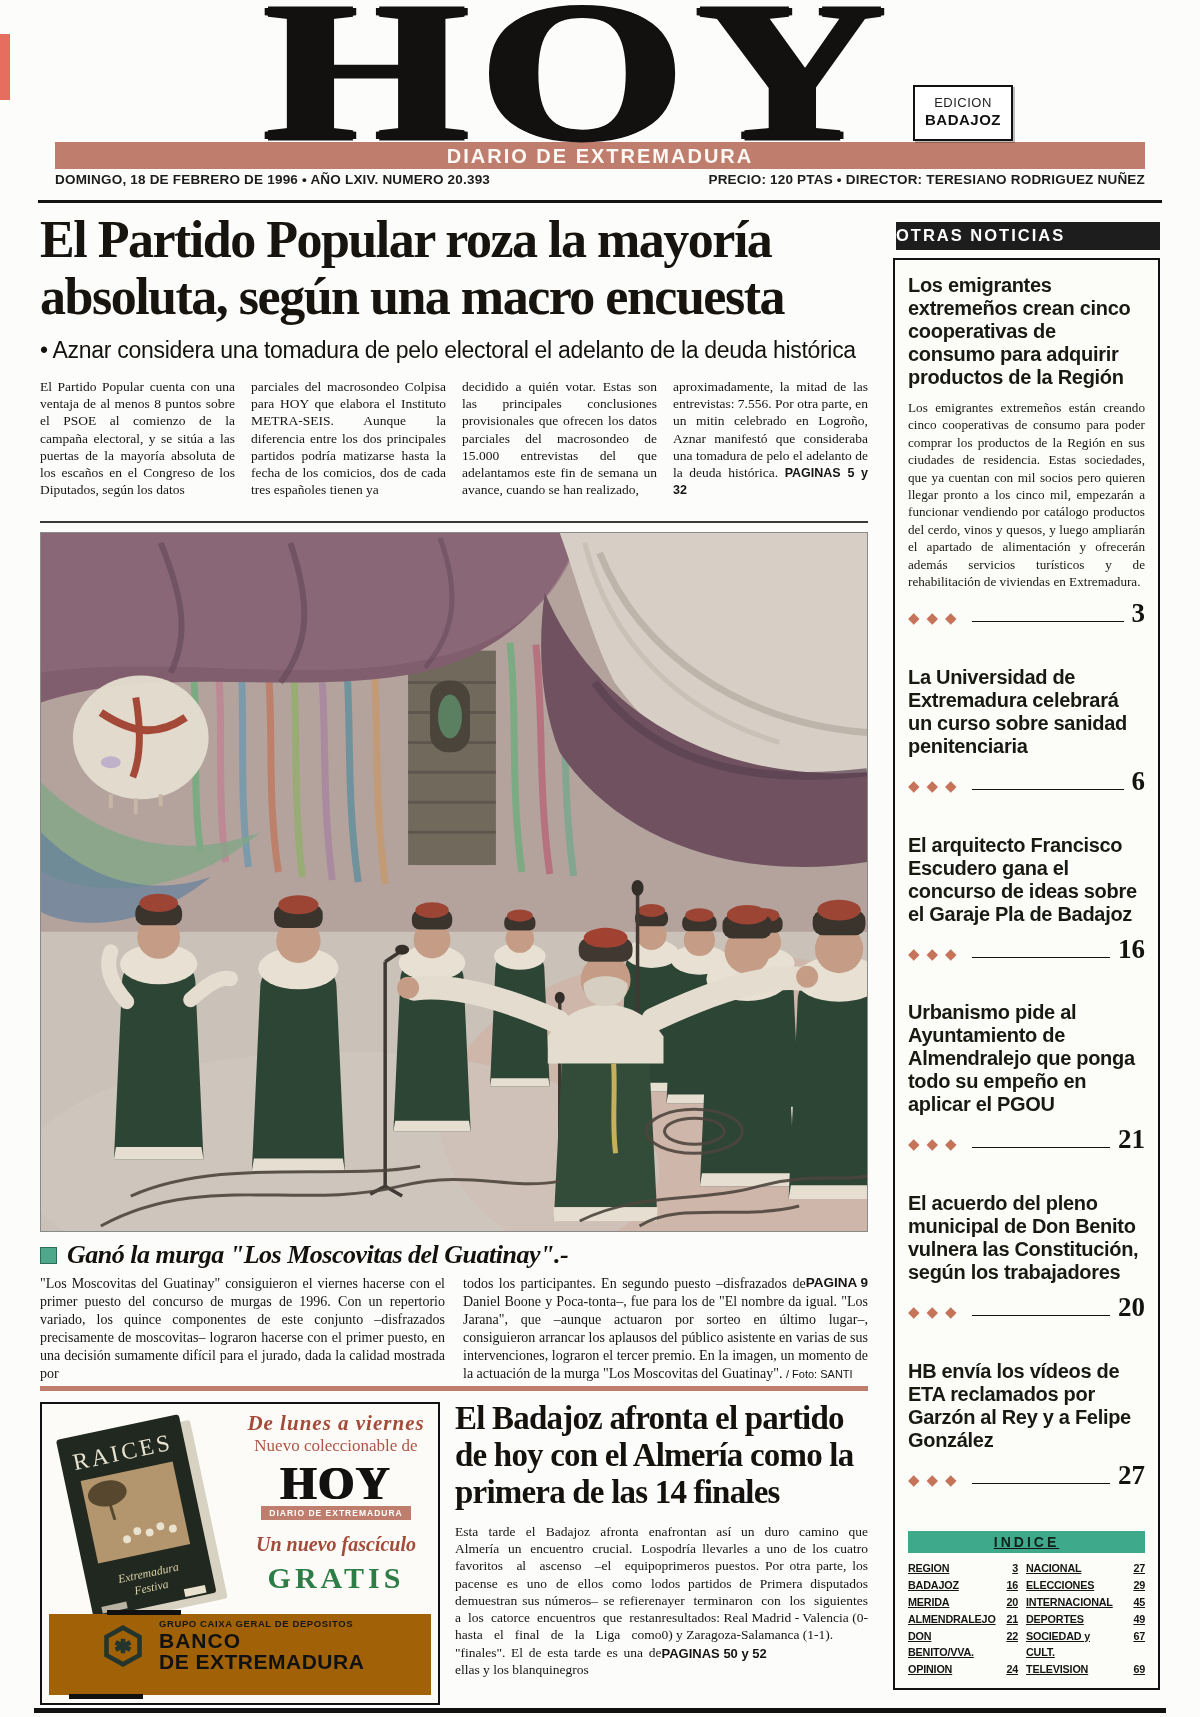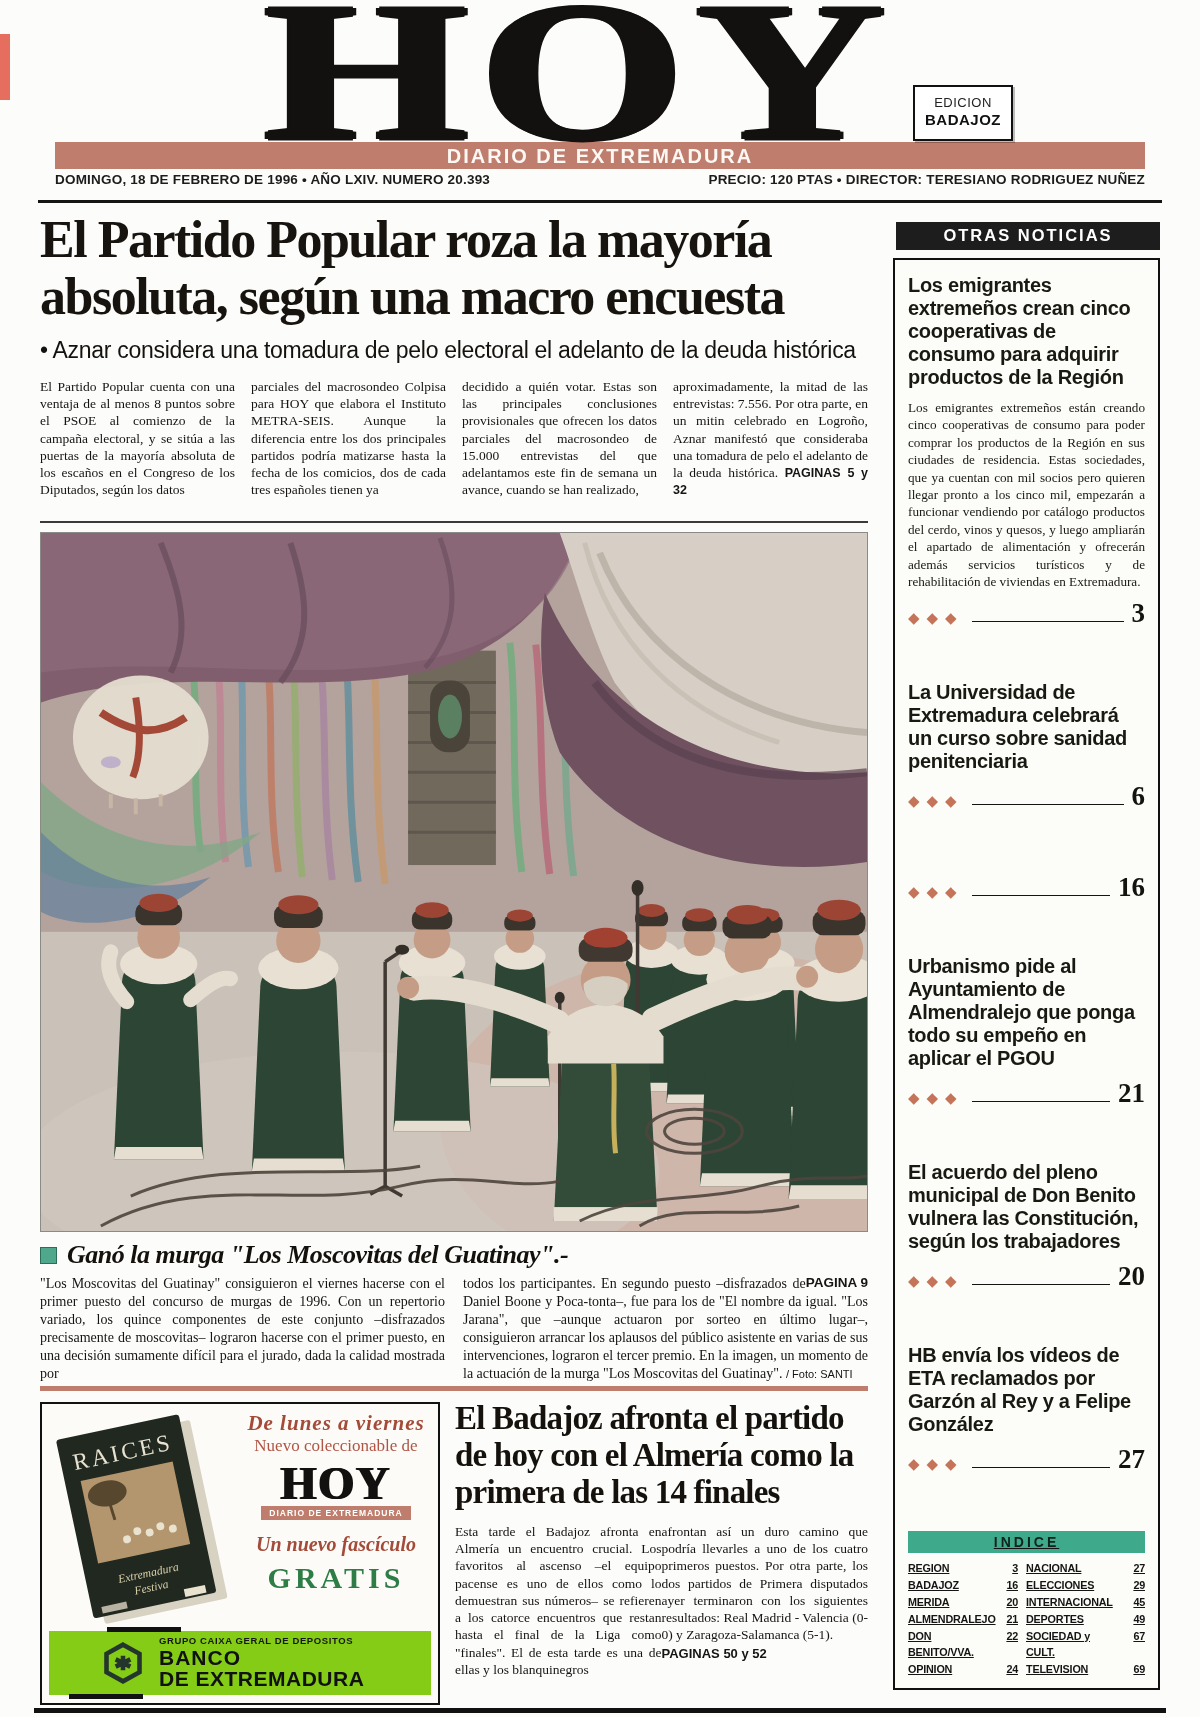--- a/index.html
+++ b/index.html
@@ -57,41 +57,41 @@
   .ad-book{position:absolute;left:4px;top:8px;width:196px;height:220px;}
   .ad-right{position:absolute;left:198px;top:6px;width:192px;text-align:center;}
   .ad-line1{font:700 italic 21px/26px "Liberation Serif",serif;color:#a34a38;letter-spacing:1px;}
   .ad-line2{font:400 17px/20px "Liberation Serif",serif;color:#b05545;}
   .ad-hoy{margin-top:6px;font:700 46px/44px "Liberation Serif",serif;color:#131110;letter-spacing:2px;
     text-shadow:1.2px 0 #131110,-1.2px 0 #131110;}
   .ad-hoy-bar{margin:0 auto;width:150px;height:14px;background:#bf7e6d;
     font:700 8.5px/14px "Liberation Sans",sans-serif;color:#fff;letter-spacing:1px;text-align:center;}
   .ad-line3{margin-top:12px;font:700 italic 20px/24px "Liberation Serif",serif;color:#a34a38;}
   .ad-line4{margin-top:6px;font:700 30px/32px "Liberation Serif",serif;color:#2e7d46;letter-spacing:4px;}
-  .bank{position:absolute;left:7px;right:7px;bottom:8px;height:64px;background:#84cc16;}
+  .bank{position:absolute;left:7px;right:7px;bottom:8px;height:81px;background:#a16207;}
   .bank-bar-top{position:absolute;left:58px;top:-4px;width:74px;height:5px;background:#111;}
   .bank-bar-bot{position:absolute;left:20px;bottom:-4px;width:74px;height:5px;background:#111;}
   .bank-logo{position:absolute;left:52px;top:10px;width:44px;height:44px;}
   .bank-text{position:absolute;left:110px;top:4px;}
   .bank-group{font:800 9.5px/12px "Liberation Sans",sans-serif;color:#161616;letter-spacing:.6px;}
   .bank-name1{font:800 21px/21px "Liberation Sans",sans-serif;color:#111;letter-spacing:1px;}
   .bank-name2{font:800 21px/22px "Liberation Sans",sans-serif;color:#111;letter-spacing:.5px;}
 
   
   .sports{position:absolute;left:455px;top:1400px;width:413px;}
   .sports h2{margin:0;font:700 33px/1.12 "Liberation Serif",serif;letter-spacing:-.8px;color:#15120e;}
   .sports-cols{display:flex;margin-top:12px;}
   .sports-cols .col{flex:1;font:400 13.5px/1.28 "Liberation Serif",serif;text-align:justify;}
   .sports-page{display:block;text-align:left;font:700 13px "Liberation Sans",sans-serif;margin-top:2px;}
 
   .bottom-rule{position:absolute;left:34px;right:34px;top:1708px;height:5px;background:#111;}
 
   
   .sb-header{position:absolute;left:896px;top:222px;width:264px;height:28px;background:#1d1d1d;
-    font:800 16.5px/27px "Liberation Sans",sans-serif;color:#fff;text-align:center;letter-spacing:2px;}
+    font:800 16.5px/27px "Liberation Sans",sans-serif;color:#fff;letter-spacing:2px;}
   .sb-box{position:absolute;left:893px;top:258px;width:267px;height:1432px;border:2px solid #111;
     box-sizing:border-box;padding:14px 13px 10px 13px;display:flex;flex-direction:column;
     justify-content:space-between;background:#fcfcf8;}
   .sb-item h3{margin:0;font:700 20px/23px "Liberation Sans",sans-serif;color:#181a12;letter-spacing:-.3px;}
   .sb-body{margin:10px 0 0 0;font:400 13.2px/17.4px "Liberation Serif",serif;text-align:justify;color:#1a1813;}
   .diamond-row{display:flex;align-items:flex-end;margin-top:10px;}
   .dmd{color:#c5745a;font-size:15px;line-height:18px;margin-right:7px;}
   .d-line{flex:1;border-bottom:1.5px solid #141414;margin:0 8px 5px 8px;}
   .d-page{font:700 27px/27px "Liberation Serif",serif;color:#131310;}
 
@@ -320,21 +320,21 @@
         <div class="bank-name2">DE EXTREMADURA</div>
       </div>
     </div>
   </aside>
 
   <section class="sports">
     <h2>El Badajoz afronta el partido de hoy con el Almería como la primera de las 14 finales</h2>
     <div class="sports-cols">
       <div class="col">Esta tarde el Badajoz afronta en Almería un encuentro crucial. Los favoritos al ascenso –el equipo pacense es uno de ellos como lo demuestran sus números– se refieren a los catorce encuentros que restan hasta el final de la Liga como "finales". El de esta tarde es una de ellas y los blanquinegros</div>
       <div class="col">
-        <span>afrontan así un duro camino que podría llevarles a uno de los cuatro primeros puestos. Por otra parte, los dos partidos de Primera disputados ayer terminaron con los siguientes resultados: Real Madrid - Valencia (0-0) y Zaragoza-Salamanca (5-1).</span>
+        <span>afrontan así un duro camino que podría llevarles a uno de los cuatro primeros puestos. Por otra parte, los dos partidos de Primera disputados ayer terminaron con los siguientes resultados: Real Madrid - Valencia (0-0) y Zaragoza-Salamanca (1-1).</span>
         <span class="sports-page">PAGINAS 50 y 52</span>
       </div>
     </div>
   </section>
 
   <div class="bottom-rule"></div>
 
   <div class="sb-header">OTRAS NOTICIAS</div>
   <aside class="sb-box">
 
@@ -355,20 +355,21 @@
       <div class="diamond-row">
         <span class="dmd">◆</span>
           <span class="dmd">◆</span>
           <span class="dmd">◆</span>
         <span class="d-line"></span>
         <span class="d-page">6</span>
       </div>
     </div>
 
     <div class="sb-item">
+      <h3>El arquitecto Francisco Escudero gana el concurso de ideas sobre el Garaje Pla de Badajoz</h3>
       <div class="diamond-row">
         <span class="dmd">◆</span>
           <span class="dmd">◆</span>
           <span class="dmd">◆</span>
         <span class="d-line"></span>
         <span class="d-page">16</span>
       </div>
     </div>
 
     <div class="sb-item">

